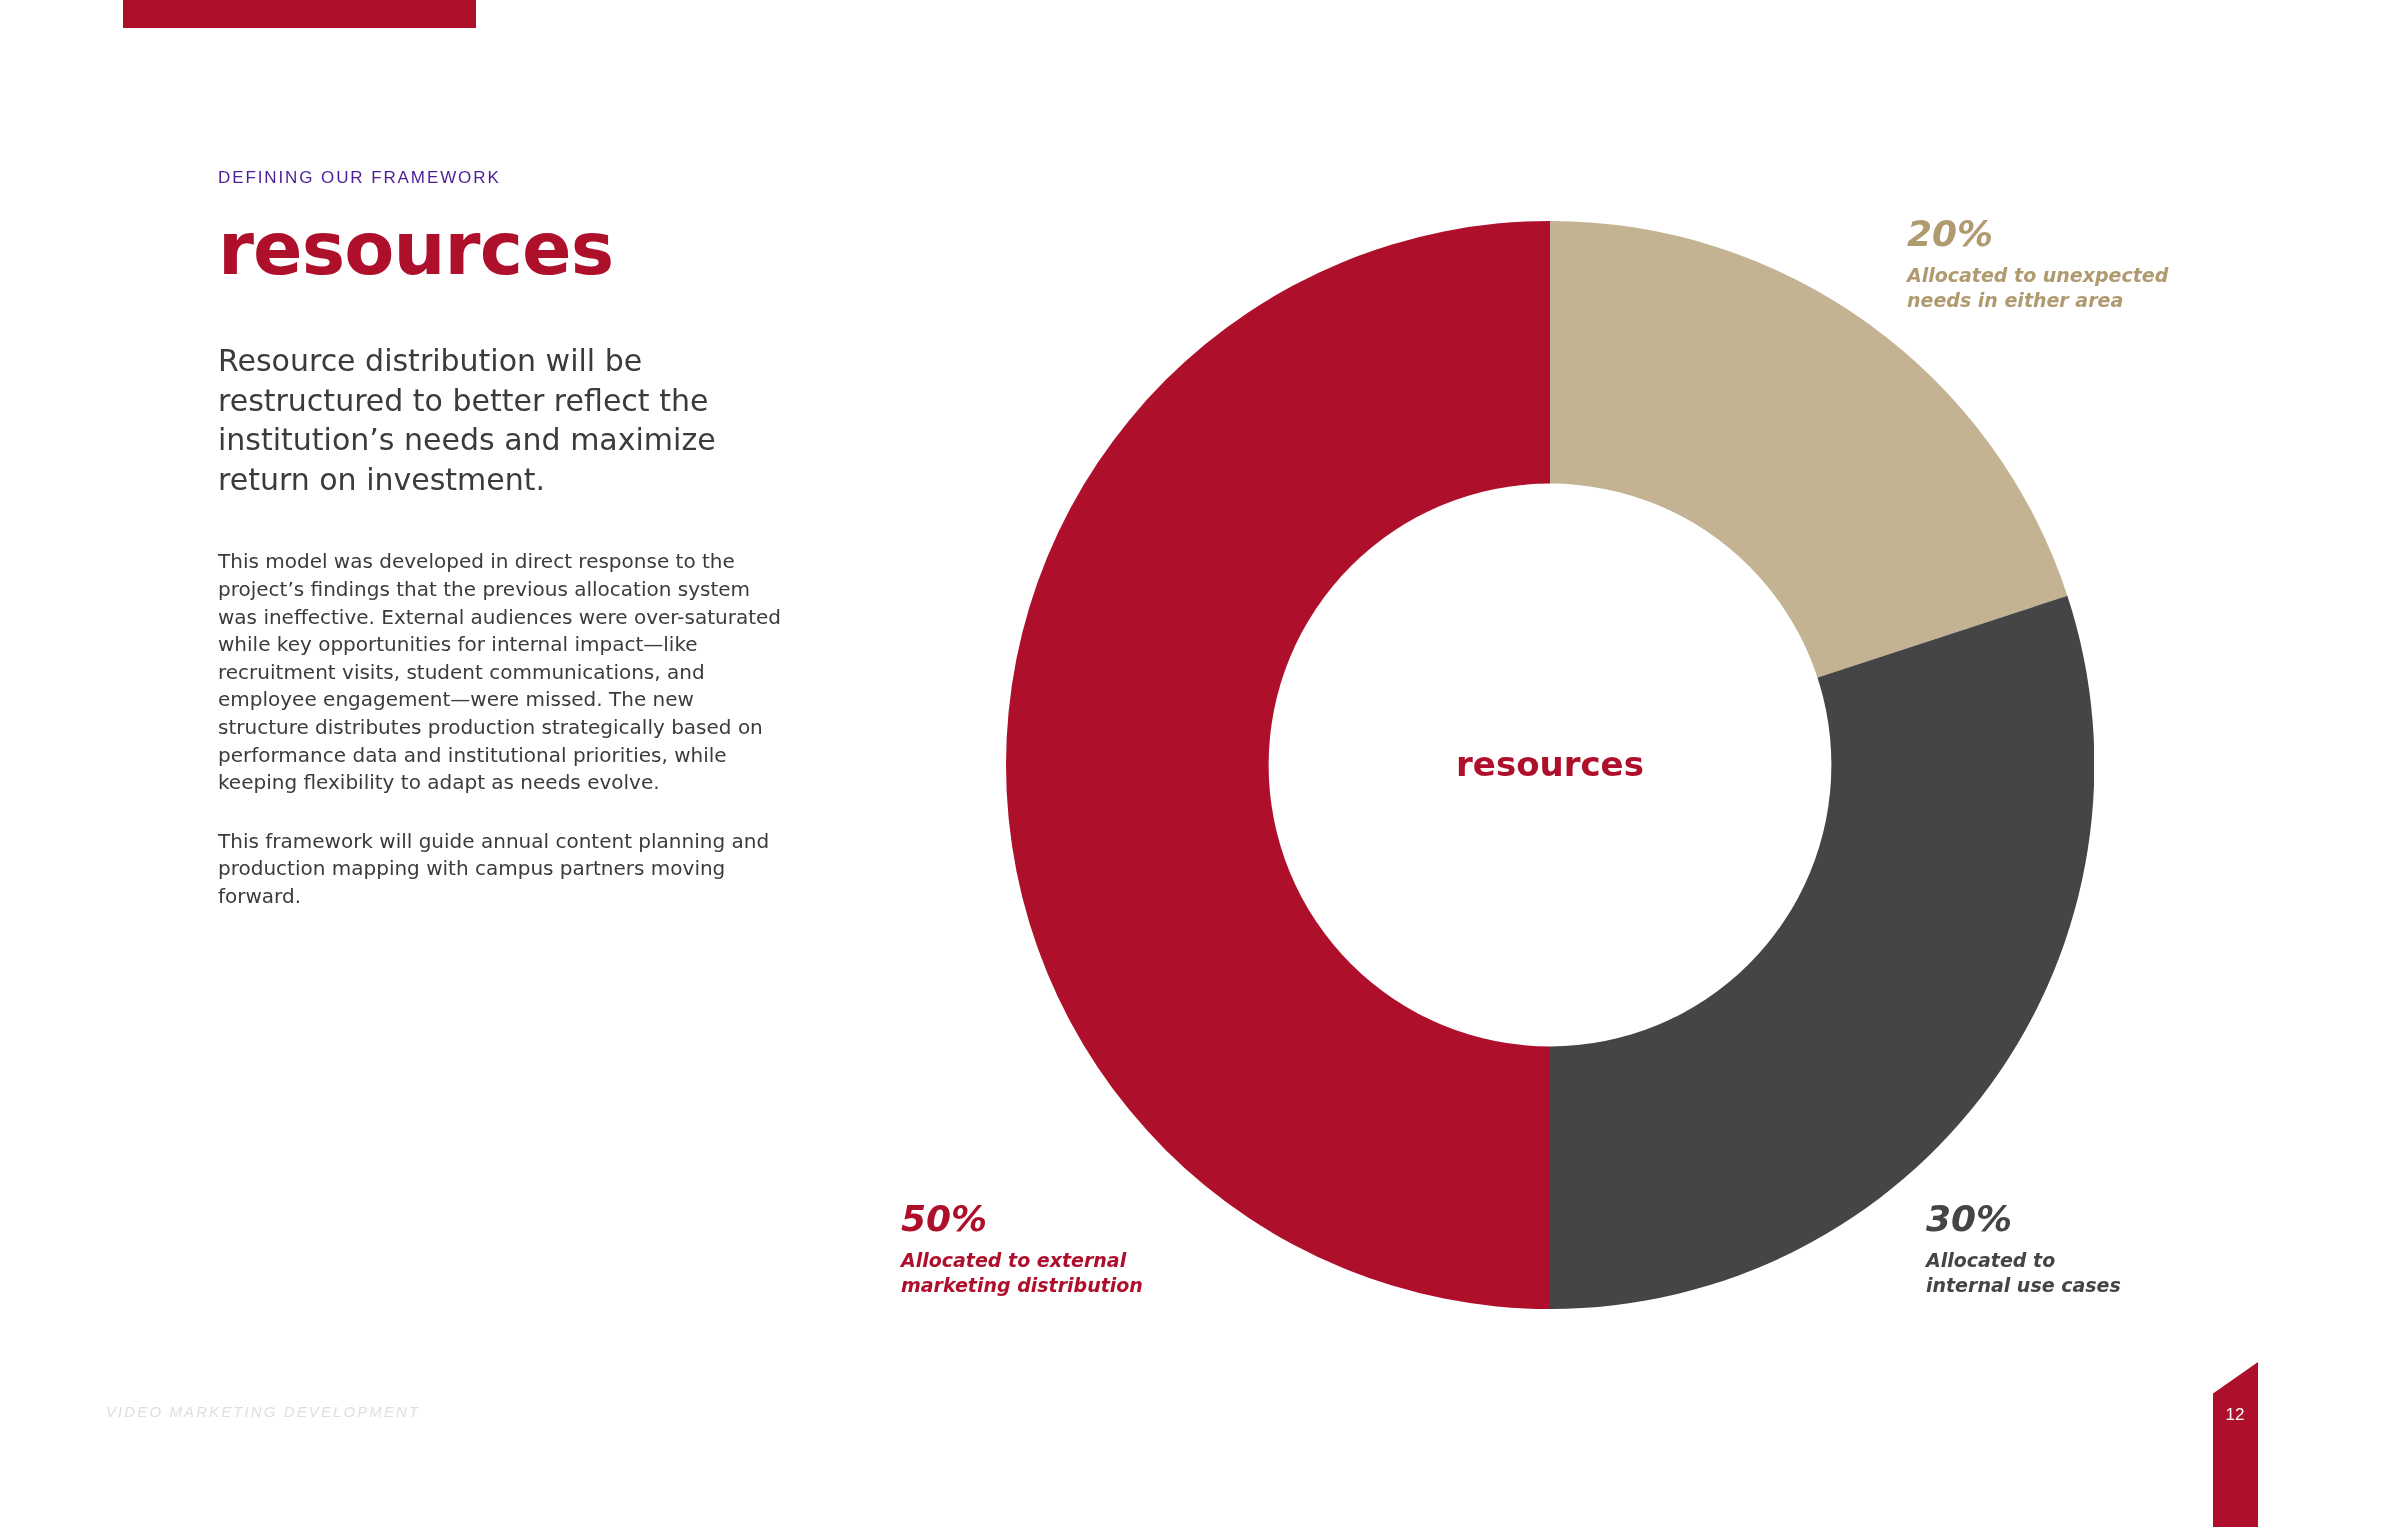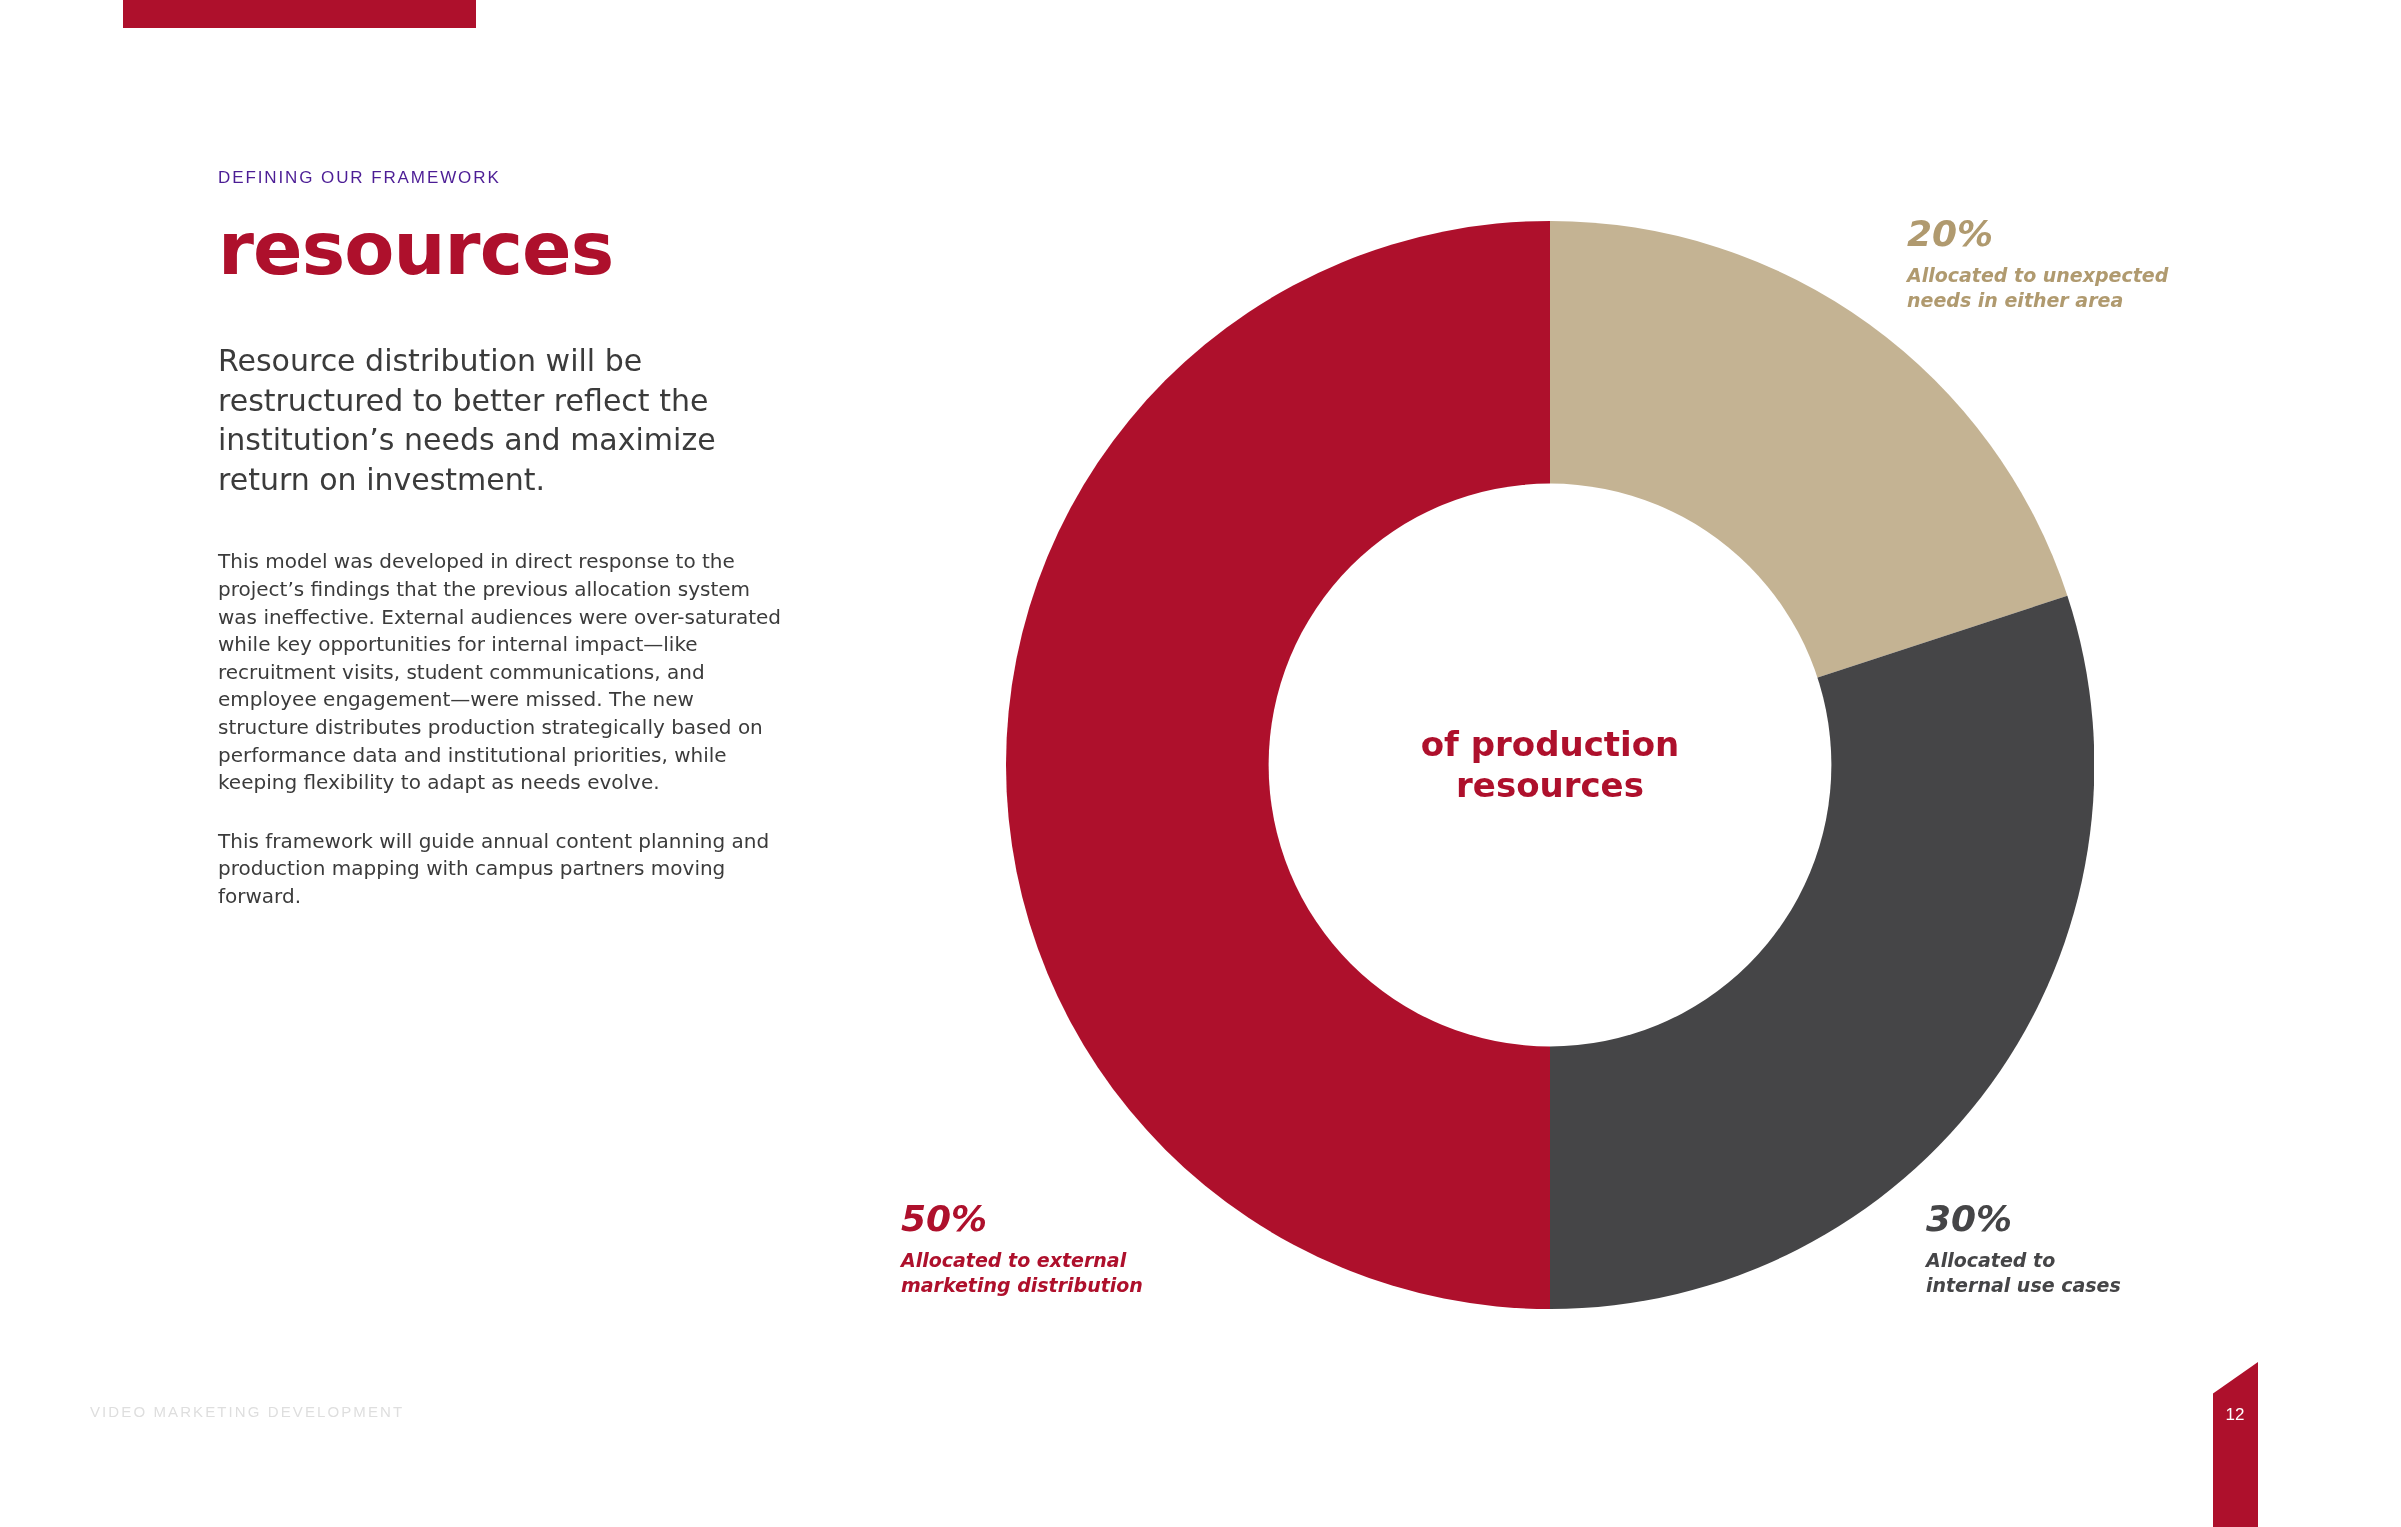--- a/index.html
+++ b/index.html
@@ -72,27 +72,28 @@
     color: #3b3b3b;
     font-weight: 400;
     font-family: "DejaVu Sans", sans-serif;
     max-width: 563px;
   }
   .body-para + .body-para { margin-top: 31px; }
 
   
   .footer-label {
     position: absolute;
-    left: 90px;
+    left: 106px;
     top: 1403px;
     font-size: 15px;
     letter-spacing: 2.1px;
     color: #dedede;
     text-transform: uppercase;
     font-family: "Liberation Sans", sans-serif;
+    font-style: italic;
   }
 
   .page-badge {
     position: absolute;
     left: 2213px;
     top: 1362px;
     width: 45px;
     height: 166px;
     background: #AE102C;
     clip-path: polygon(0 19%, 100% 0, 100% 100%, 0 100%);
@@ -180,21 +181,20 @@
     <path id="slice-0" d="M 870 870 L 870 0 A 870 870 0 0 1 1697.44 599.40 Z" fill="#C4B393"></path>
 
     <path id="slice-1" d="M 870 870 L 1697.44 599.40 A 870 870 0 0 1 870 1740 Z" fill="#454547"></path>
 
     <path id="slice-2" d="M 870 870 L 870 1740 A 870 870 0 0 1 870 0 Z" fill="#AE102C"></path>
 
     <circle cx="870" cy="870" r="450" fill="#ffffff"></circle>
   </svg>
 
   <div class="donut-center" style="color: rgb(174, 16, 44);">
-    <span class="cl">of production</span>
     <span class="cl">resources</span>
   </div>
 </div>
 
 <div class="callout callout-tan" style="color: rgb(176, 154, 111);">
   <span class="pct">20%</span>
   <span class="desc">
     <span class="dl">Allocated to unexpected</span>
     <span class="dl">needs in either area</span>
   </span>

